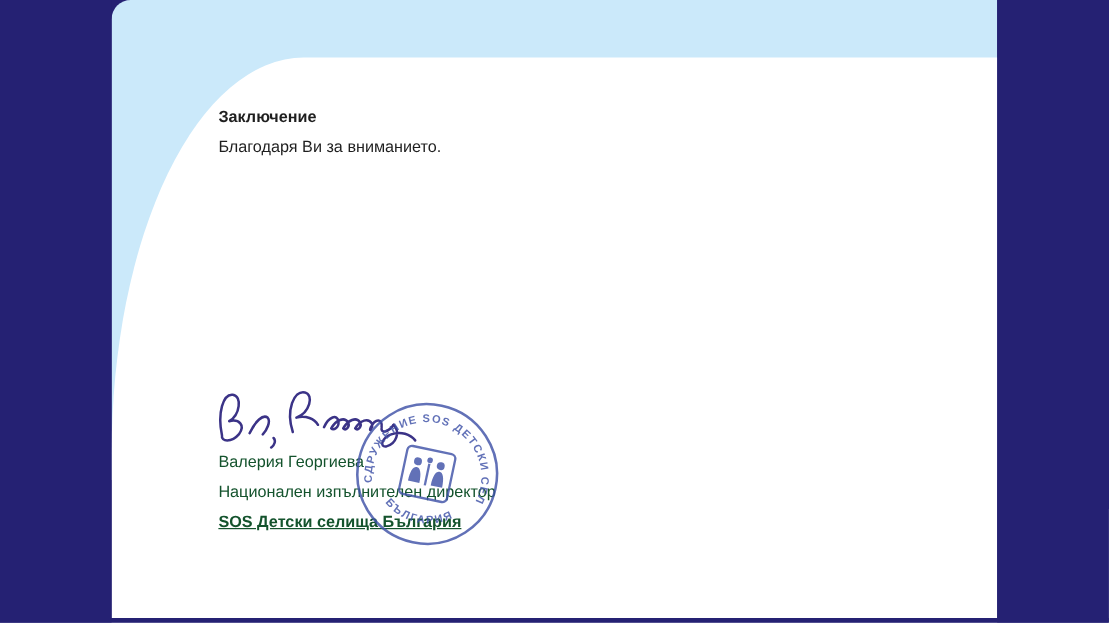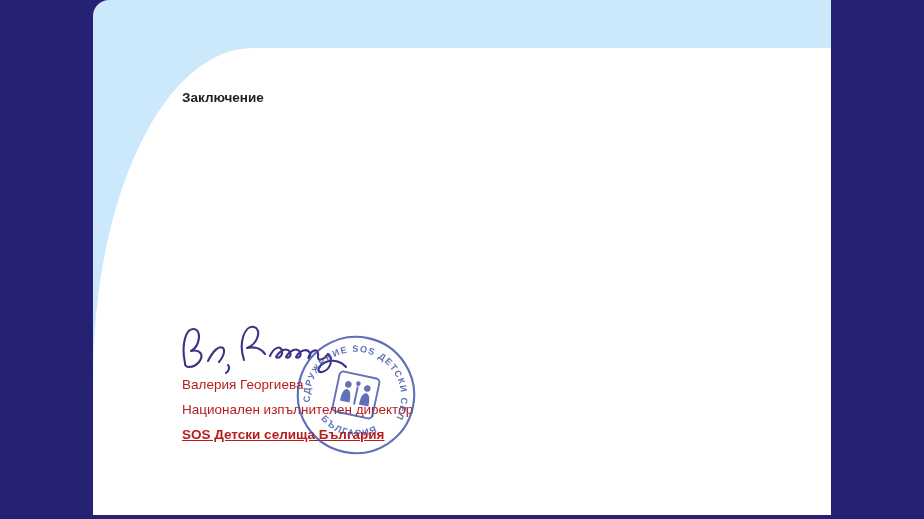--- a/index.html
+++ b/index.html
@@ -82,21 +82,21 @@
     position: absolute;
     left: 200px; top: 284px;
     width: 126px; height: 126px;
     z-index: 5;
     opacity: 0.82;
   }
 
   .signatory-block {
     position: absolute;
     left: 89px; top: 324px;
-    color: #b91c1c;
+    color: #14532d;
     font-size: 13.5px;
     line-height: 25px;
     z-index: 4;
   }
   .signatory-org { font-weight: bold; text-decoration: underline; }
 </style>
 </head>
 <body>
 
 <div class="page">
@@ -104,20 +104,21 @@
   <div class="band-lightblue"></div>
 
   <div class="sheet">
 
     <div class="letter-body">
       <div class="letter-heading">Заключение</div>
 
 
 
 
+      <p>Благодаря Ви за вниманието.</p>
 
     </div>
 
     <svg class="signature-svg" viewBox="0 0 172 54" xmlns="http://www.w3.org/2000/svg">
       <g fill="none" stroke="#3b3387" stroke-width="2.1" stroke-linecap="round" stroke-linejoin="round">
         <path d="M7,43 C3,24 8,8 16,9 C24,10 22,26 13,31 C21,29 27,34 21,42 C15,49 6,48 7,43"></path>
         <path d="M30,41 C35,31 41,25 45,28 C48,31 44,39 41,42"></path>
         <path d="M50,45 C52,47 51,51 48,53"></path>
         <path d="M66,40 C60,22 67,5 76,7 C84,9 80,24 69,28 C77,26 84,29 87,34"></path>
         <path d="M92,36 C96,27 103,25 104,31 C105,36 100,39 98,37 C102,30 109,27 112,32 C114,36 110,39 108,37 C112,30 119,27 122,32 C124,36 120,39 118,37 C122,30 129,28 132,33 C133,37 129,41 131,36 C135,28 141,29 140,36 C139,42 146,40 150,34"></path>

